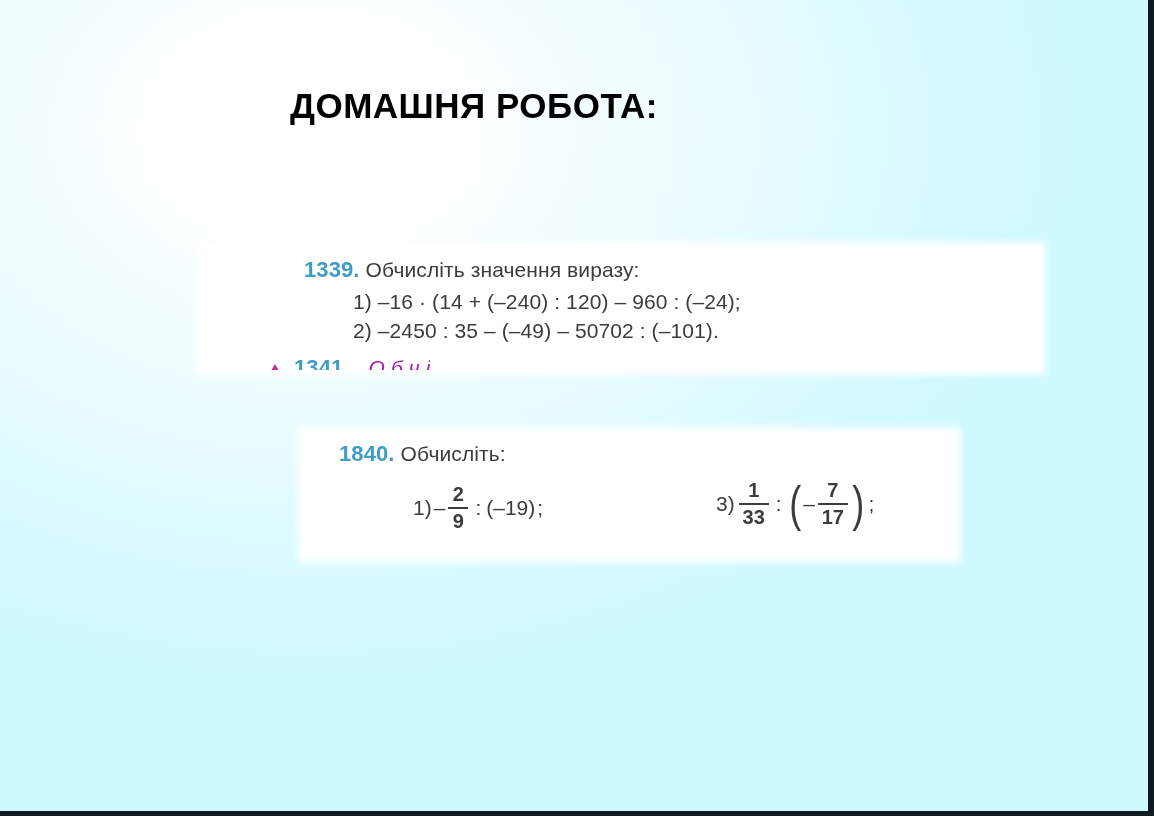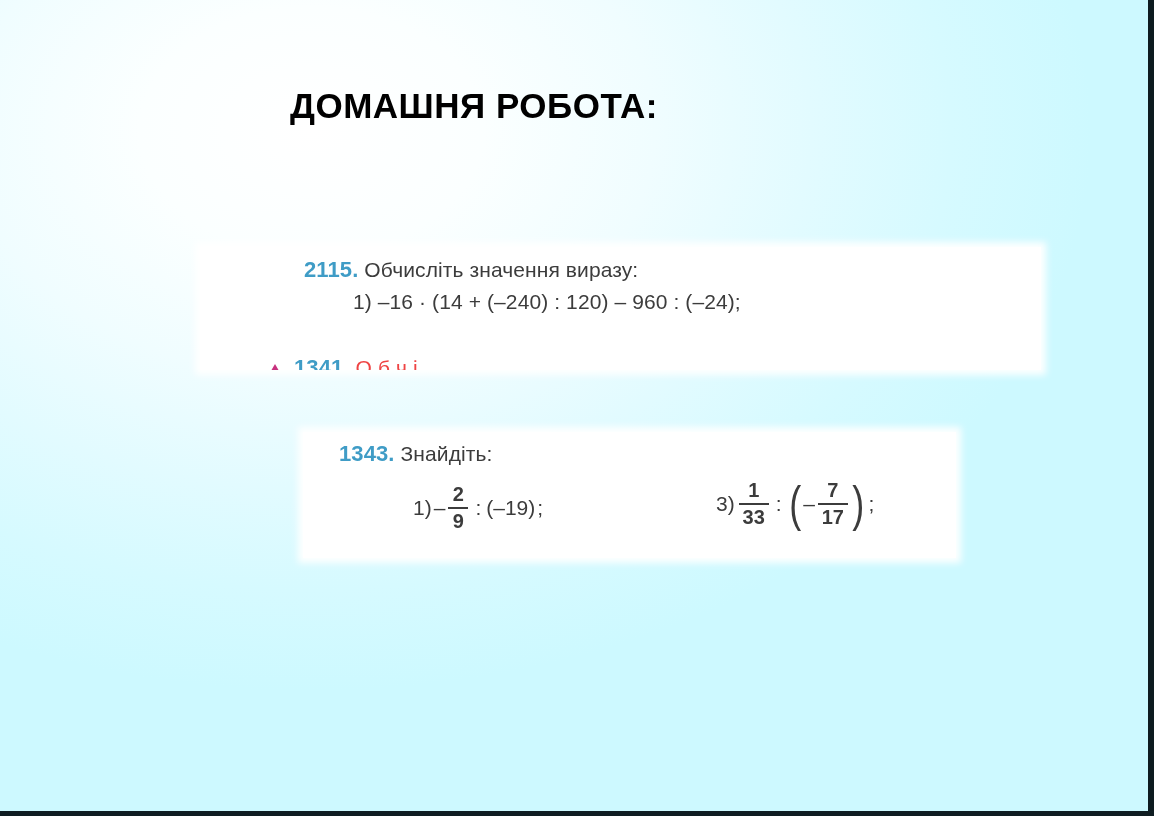--- a/index.html
+++ b/index.html
@@ -127,22 +127,22 @@
   }
   .cropped-row .marker {
     display: inline-block;
     width: 0; height: 0;
     border-left: 7px solid transparent;
     border-right: 7px solid transparent;
     border-bottom: 12px solid #c7317e;
     vertical-align: -1px;
     margin-right: 12px;
   }
-  .cropped-row .ex-num { font-size: 22px; margin-right: 6px; }
-  .cropped-row .frag { color: #ef4444; }
+  .cropped-row .ex-num { font-size: 22px; margin-right: 19px; }
+  .cropped-row .frag { color: #a21caf; font-style: italic; }
 
   
   .ex1343-head {
     position: absolute;
     left: 36px;
     top: 9px;
     font-size: 21px;
     white-space: nowrap;
     letter-spacing: 0.1px;
   }
@@ -216,36 +216,37 @@
 </head>
 <body>
 
 <div class="slide">
 
   <div class="slide-title">ДОМАШНЯ РОБОТА:</div>
 
   <div class="clip clip-a">
 
     <div class="ex1339-head scan-text">
-      <span class="ex-num">2115.</span><span>Обчисліть значення виразу:</span>
+      <span class="ex-num">1339.</span><span>Обчисліть значення виразу:</span>
     </div>
 
     <div class="ex1339-line ex1339-l1 scan-text">1) –16 · (14 + (–240) : 120) – 960 : (–24);</div>
 
+    <div class="ex1339-line ex1339-l2 scan-text">2) –2450 : 35 – (–49) – 50702 : (–101).</div>
 
     <div class="cropped-row scan-text">
       <span class="marker"></span><span class="ex-num">1341.</span><span class="frag">О б ч і</span>
     </div>
 
   </div>
 
   <div class="clip clip-b">
 
     <div class="ex1343-head scan-text">
-      <span class="ex-num">1343.</span><span>Знайдіть:</span>
+      <span class="ex-num">1840.</span><span>Обчисліть:</span>
     </div>
 
     <div class="ex1343-items">
 
       <div class="math-item item-1">
         <span class="idx">1)</span>
         <span class="sign-minus">–</span>
         <span class="frac">
           <span class="num">2</span>
           <span class="bar"></span>

